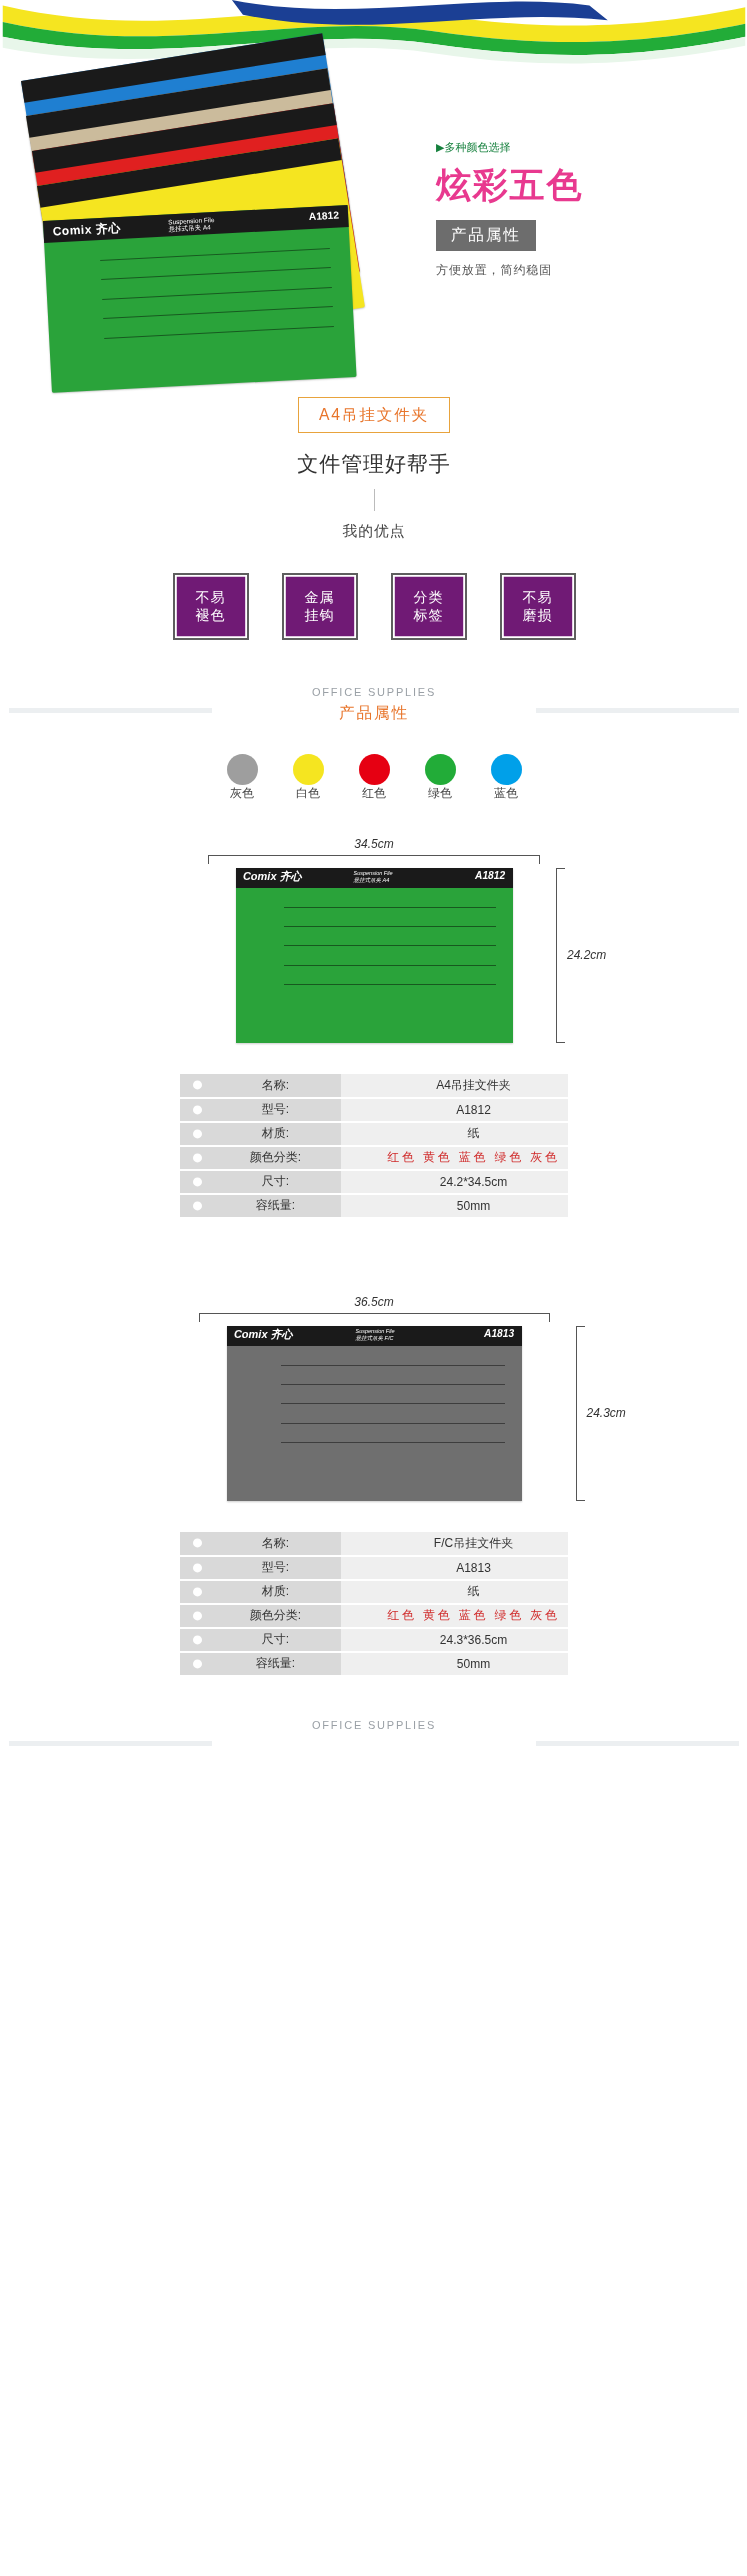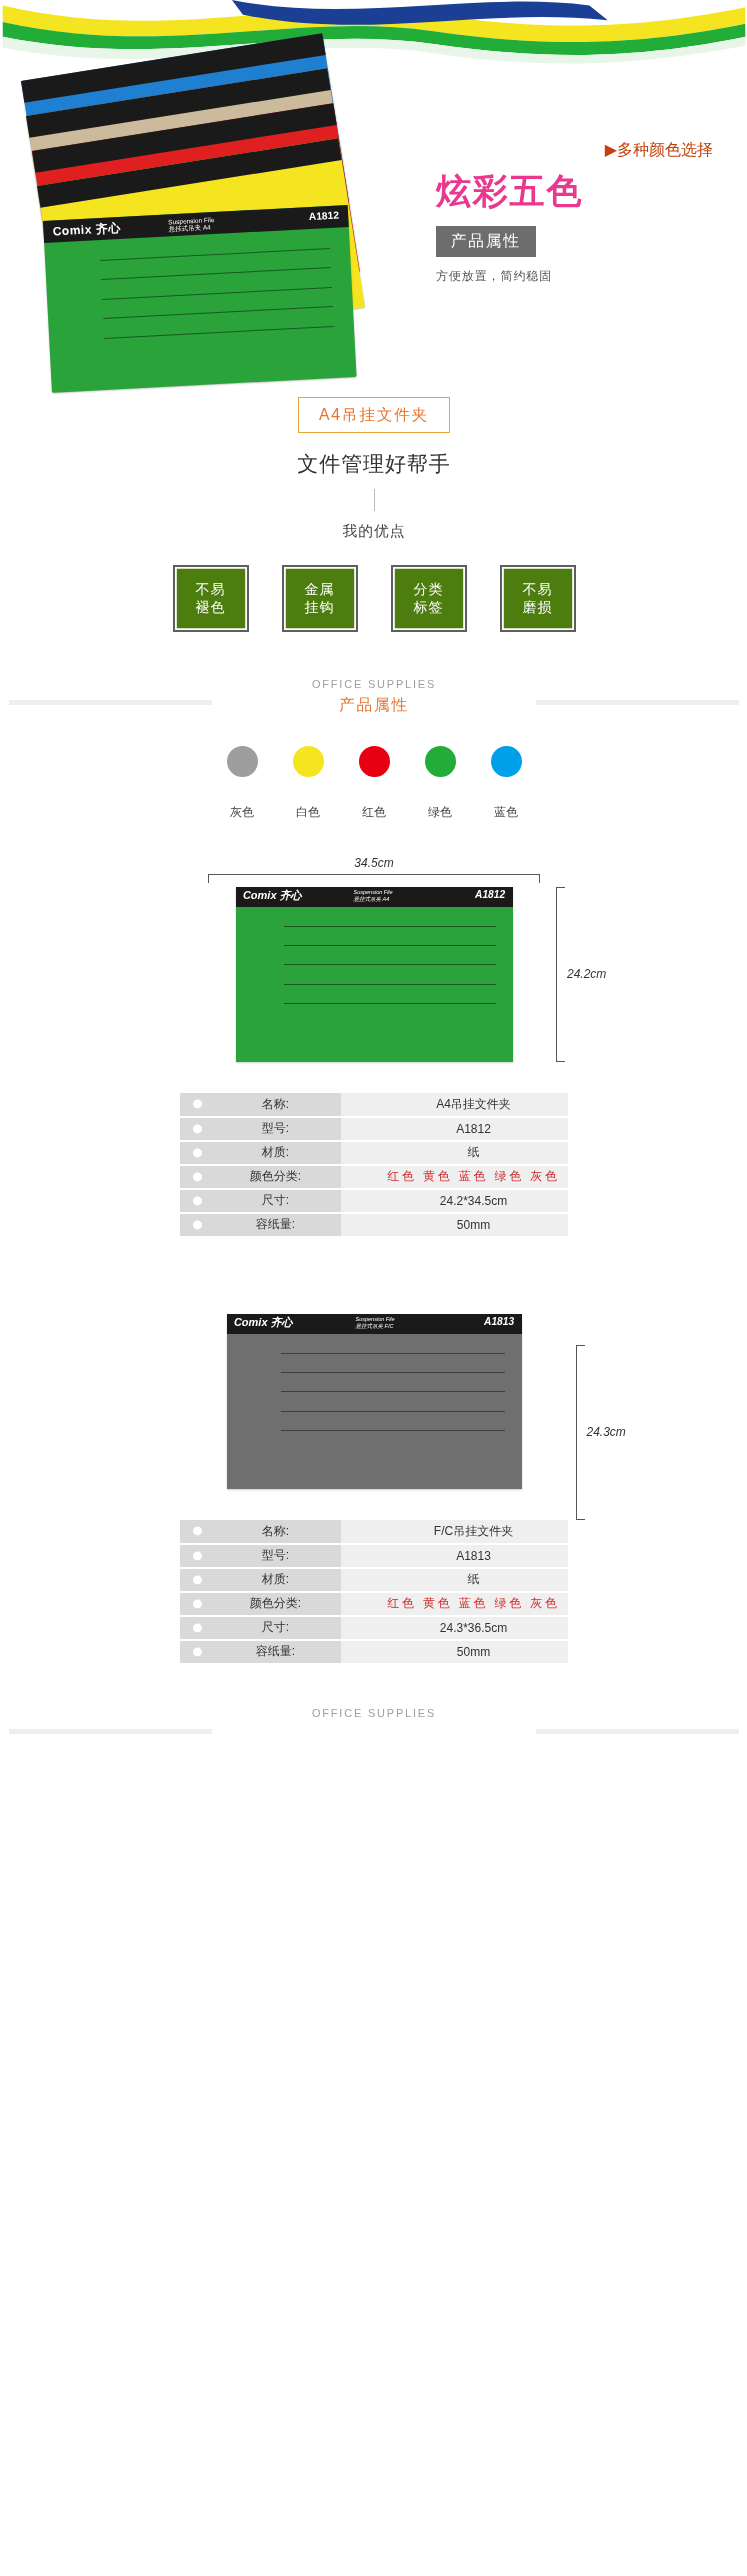--- a/index.html
+++ b/index.html
@@ -32,21 +32,21 @@
   }
   .fold-brand{
     position:absolute;left:9.2px;top:2.8px;color:#fff;font-size:12px;font-weight:bold;letter-spacing:0.5px;
   }
   .fold-mid{position:absolute;left:125px;top:3.7px;color:#fff;font-size:6.5px;line-height:7.4px;}
   .fold-code{position:absolute;right:9.2px;top:3.7px;color:#fff;font-size:10.2px;font-weight:bold;}
   .lines{position:absolute;left:55px;right:20.3px;top:42px;}
   .lines i{display:block;height:0.9px;background:rgba(0,0,0,.45);margin-bottom:18.5px;}
 
   .hero-text{position:absolute;right:35px;top:74px;width:277px;text-align:left;}
-  .hero-sub{font-size:16px;color:#c2410c;margin-bottom:7.4px;text-align:right;}
+  .hero-sub{font-size:11px;color:#15803d;margin-bottom:7.4px;}
   .hero-title{
     font-size:35px;font-weight:bold;color:#e8398f;letter-spacing:1.8px;margin:5.5px 0 11px 0;
   }
   .hero-badge{
     display:inline-block;background:#6d6d6d;color:#fff;font-size:15.7px;
     padding:4.6px 14.8px;letter-spacing:1.8px;
   }
   .hero-note{font-size:12px;color:#555;margin-top:11px;letter-spacing:0.9px;}
 
   
@@ -55,41 +55,42 @@
     display:inline-block;border:0.9px solid #e8a33d;color:#e8752b;
     font-size:15.7px;padding:6.5px 20.3px;letter-spacing:1.8px;
   }
   .slogan{font-size:21px;color:#333;margin-top:16.6px;letter-spacing:0.9px;text-align:center;}
   .vline{width:0.9px;height:22px;background:#bbb;margin:11px auto;}
   .sub-slogan{font-size:14.8px;color:#444;text-align:center;letter-spacing:0.9px;}
 
   
   .adv{display:flex;justify-content:center;gap:33px;margin-top:24px;}
   .adv-item{
-    width:72px;height:63px;background:#4d7c0f;color:#fff;border:2.8px solid #5e5e5e;
+    width:72px;height:63px;background:#701a75;color:#fff;border:2.8px solid #5e5e5e;
     display:flex;align-items:center;justify-content:center;text-align:center;
     box-shadow:inset 0 0 0 1.8px #fff;
+    margin-top:8px;
   }
   .adv-item span{font-size:14px;line-height:18.5px;letter-spacing:0.9px;}
 
   
   .sec-head{margin-top:46px;text-align:center;position:relative;}
   .sec-head .rule{
     position:absolute;top:22px;height:5.5px;background:#eceff1;width:203px;
   }
   .sec-head .rule.l{left:9.2px;}
   .sec-head .rule.r{right:9.2px;}
   .sec-en{font-size:11px;color:#9aa0a6;letter-spacing:1.8px;}
   .sec-cn{font-size:15.7px;color:#e8752b;margin-top:5.5px;letter-spacing:1.8px;}
 
   
   .colors{display:flex;justify-content:center;gap:35px;margin-top:29.5px;}
   .color-item{text-align:center;}
   .dot{width:31px;height:31px;border-radius:50%;margin:0 auto;}
-  .color-label{font-size:12px;color:#444;margin-top:27px;}
+  .color-label{font-size:12px;color:#444;margin-top:0;}
 
   
   .dimfig{position:relative;width:748px;margin-top:35px;}
   .dimfig .wrap{position:relative;width:332px;margin:0 auto;font-style:italic;}
   .topdim{position:relative;height:31px;}
   .topdim .bar{position:absolute;left:0;right:0;top:18.5px;height:0.9px;background:#555;}
   .topdim .cap{position:absolute;top:18.5px;width:0.9px;height:9.2px;background:#555;}
   .topdim .cap.l{left:0;}
   .topdim .cap.r{right:0;}
   .topdim .txt{position:absolute;top:0;left:0;right:0;text-align:center;font-size:12px;color:#333;}
@@ -291,20 +292,26 @@
       <td class="k"><span class="bullet"></span><span>容纸量:</span></td>
       <td class="v">50mm</td>
     </tr>
   </tbody>
     </table>
 
   <div class="gap"></div>
 
   <div class="dimfig">
     <div class="wrap" style="width:351px;">
+      <div class="topdim">
+        <div class="txt">36.5cm</div>
+        <div class="bar"></div>
+          <div class="cap l"></div>
+          <div class="cap r"></div>
+      </div>
 
       <div class="prod-img" style="width:295px;height:175px;">
         <div style="position:absolute;left:0;top:0;width:295px;height:175px;background:#6f6f6f;box-shadow:0 0.9px 1.8px rgba(0,0,0,.2);">
           <div style="position:absolute;left:0;right:0;top:0;height:20.3px;background:#1a1a1a;">
             <span style="position:absolute;left:7.4px;top:1.8px;color:#fff;font-size:11px;font-weight:bold;">Comix 齐心</span>
             <span style="position:absolute;left:129px;top:2.8px;color:#fff;font-size:5.5px;line-height:6.5px;">
               <span>Suspension File</span><br>
               <span>悬挂式吊夹 F/C</span>
             </span>
             <span style="position:absolute;right:7.4px;top:2.8px;color:#fff;font-size:10.2px;font-weight:bold;">A1813</span>

